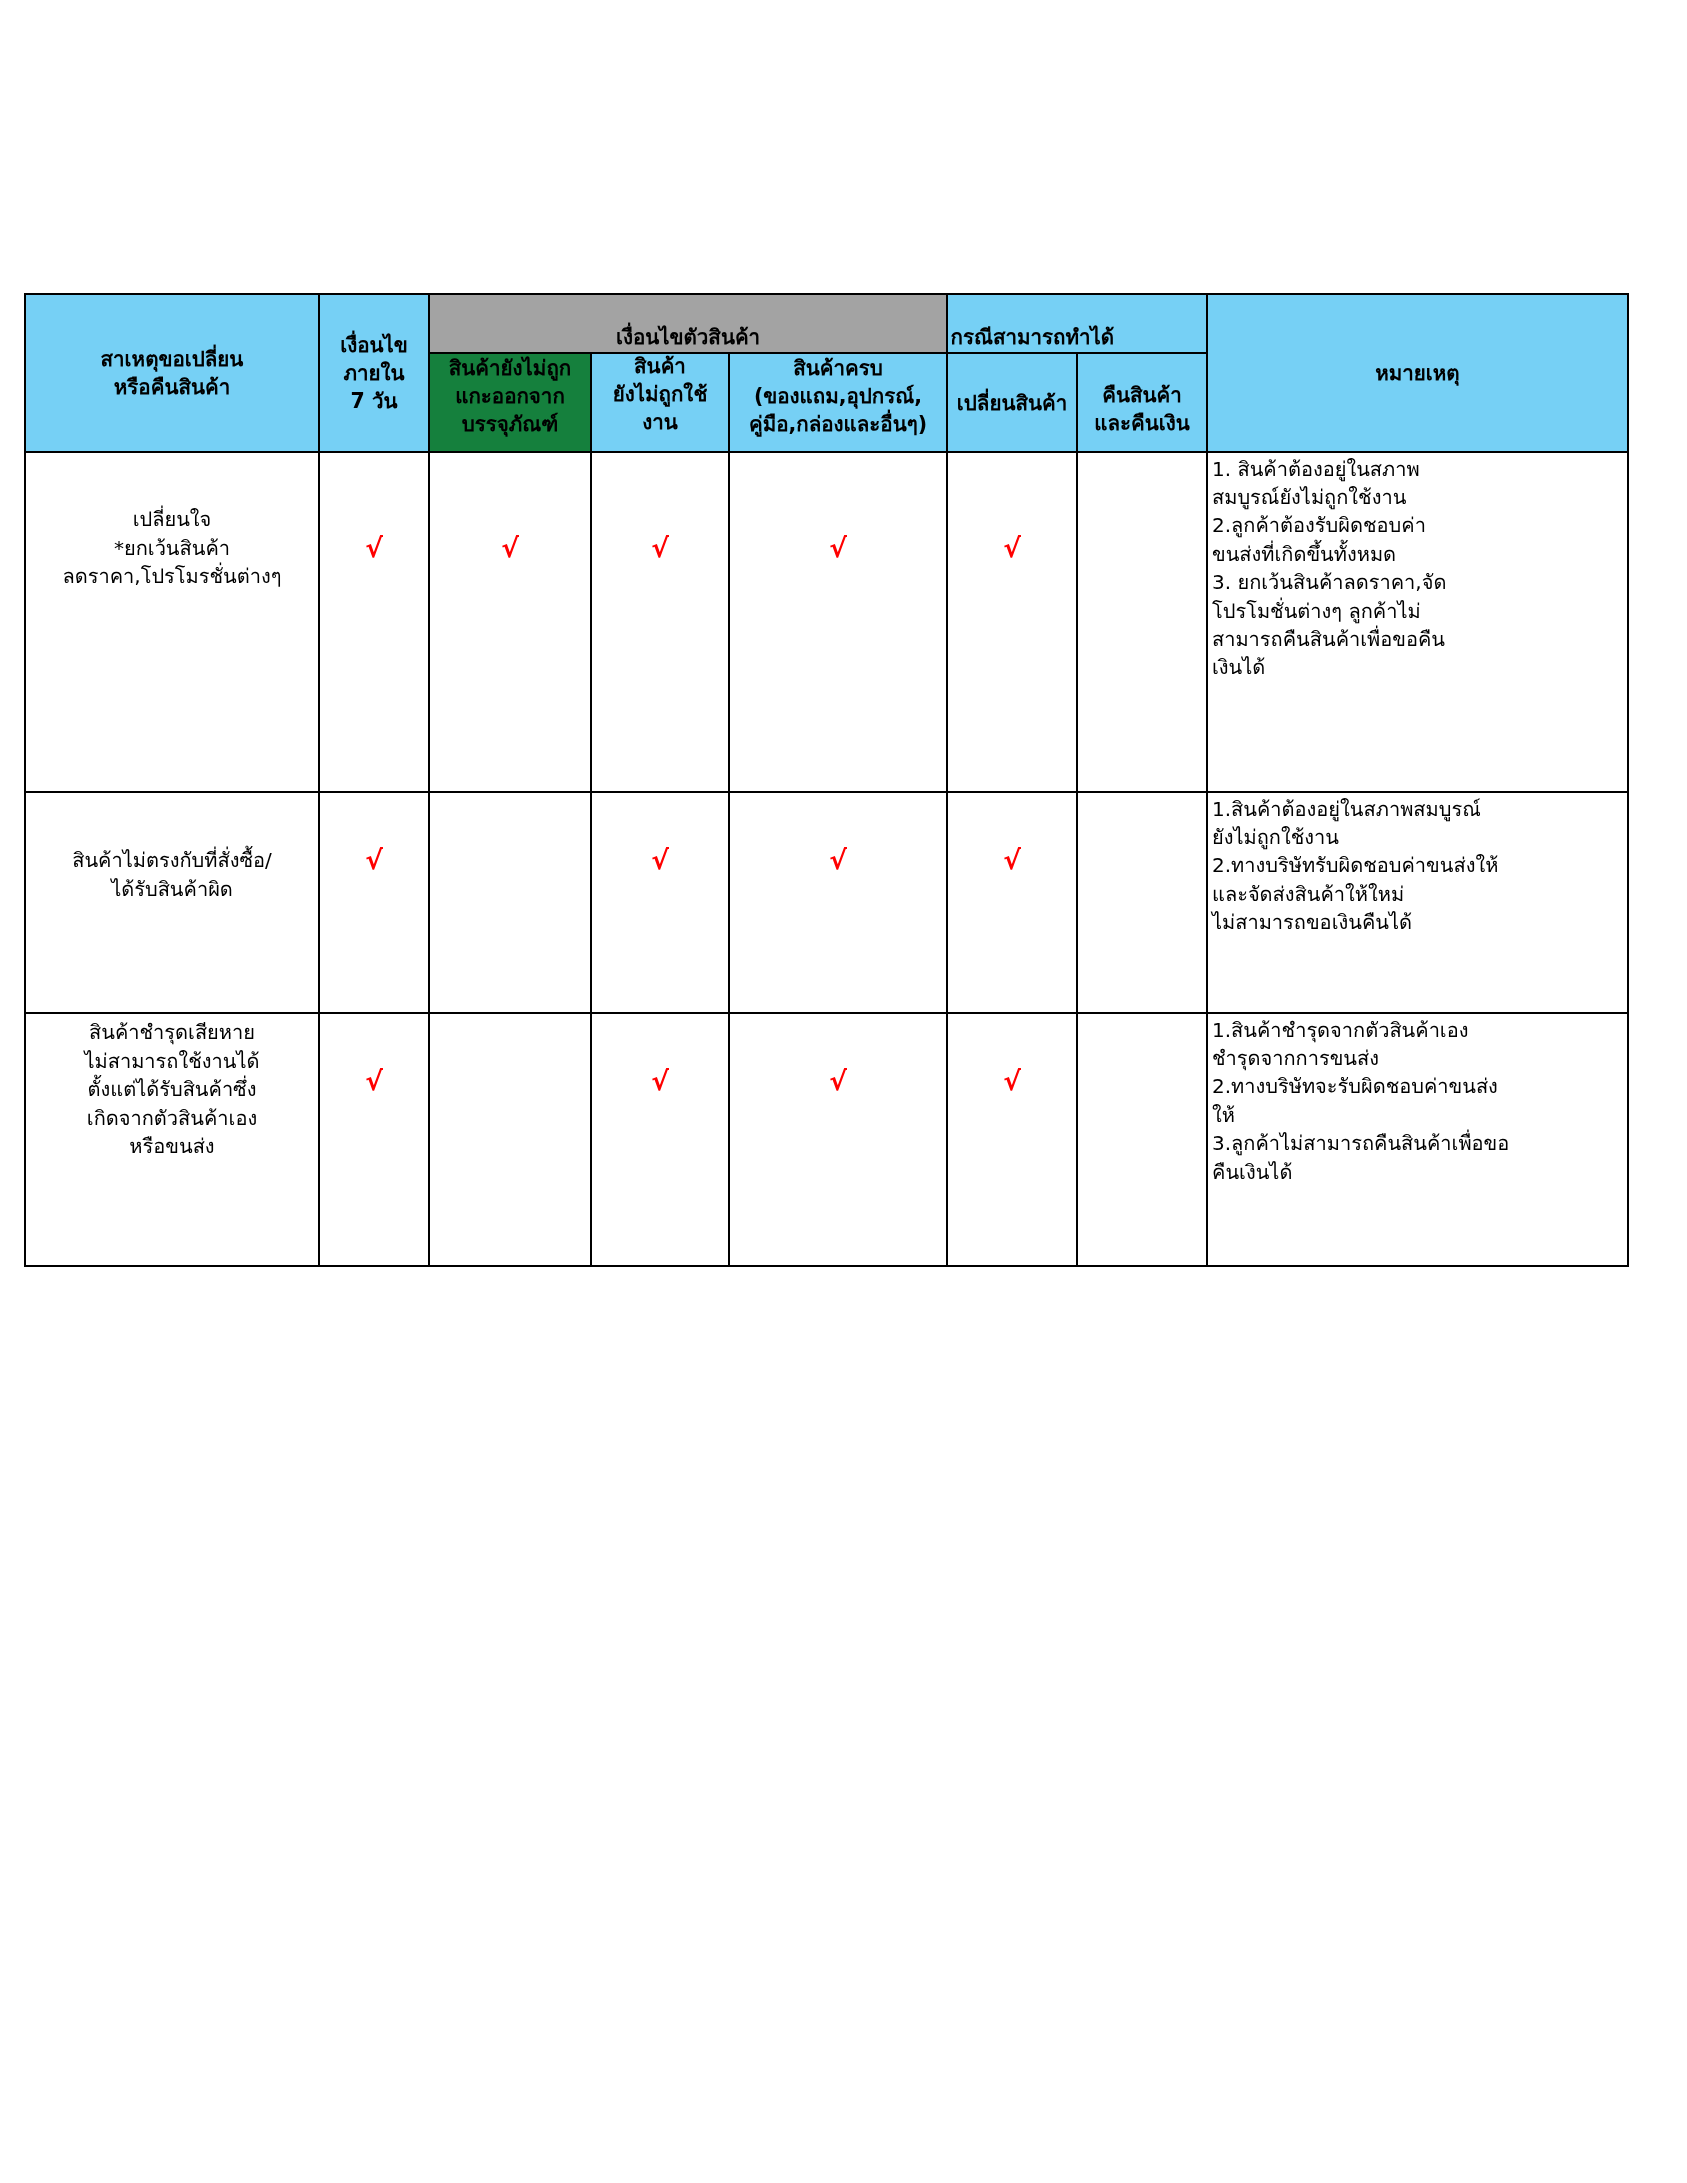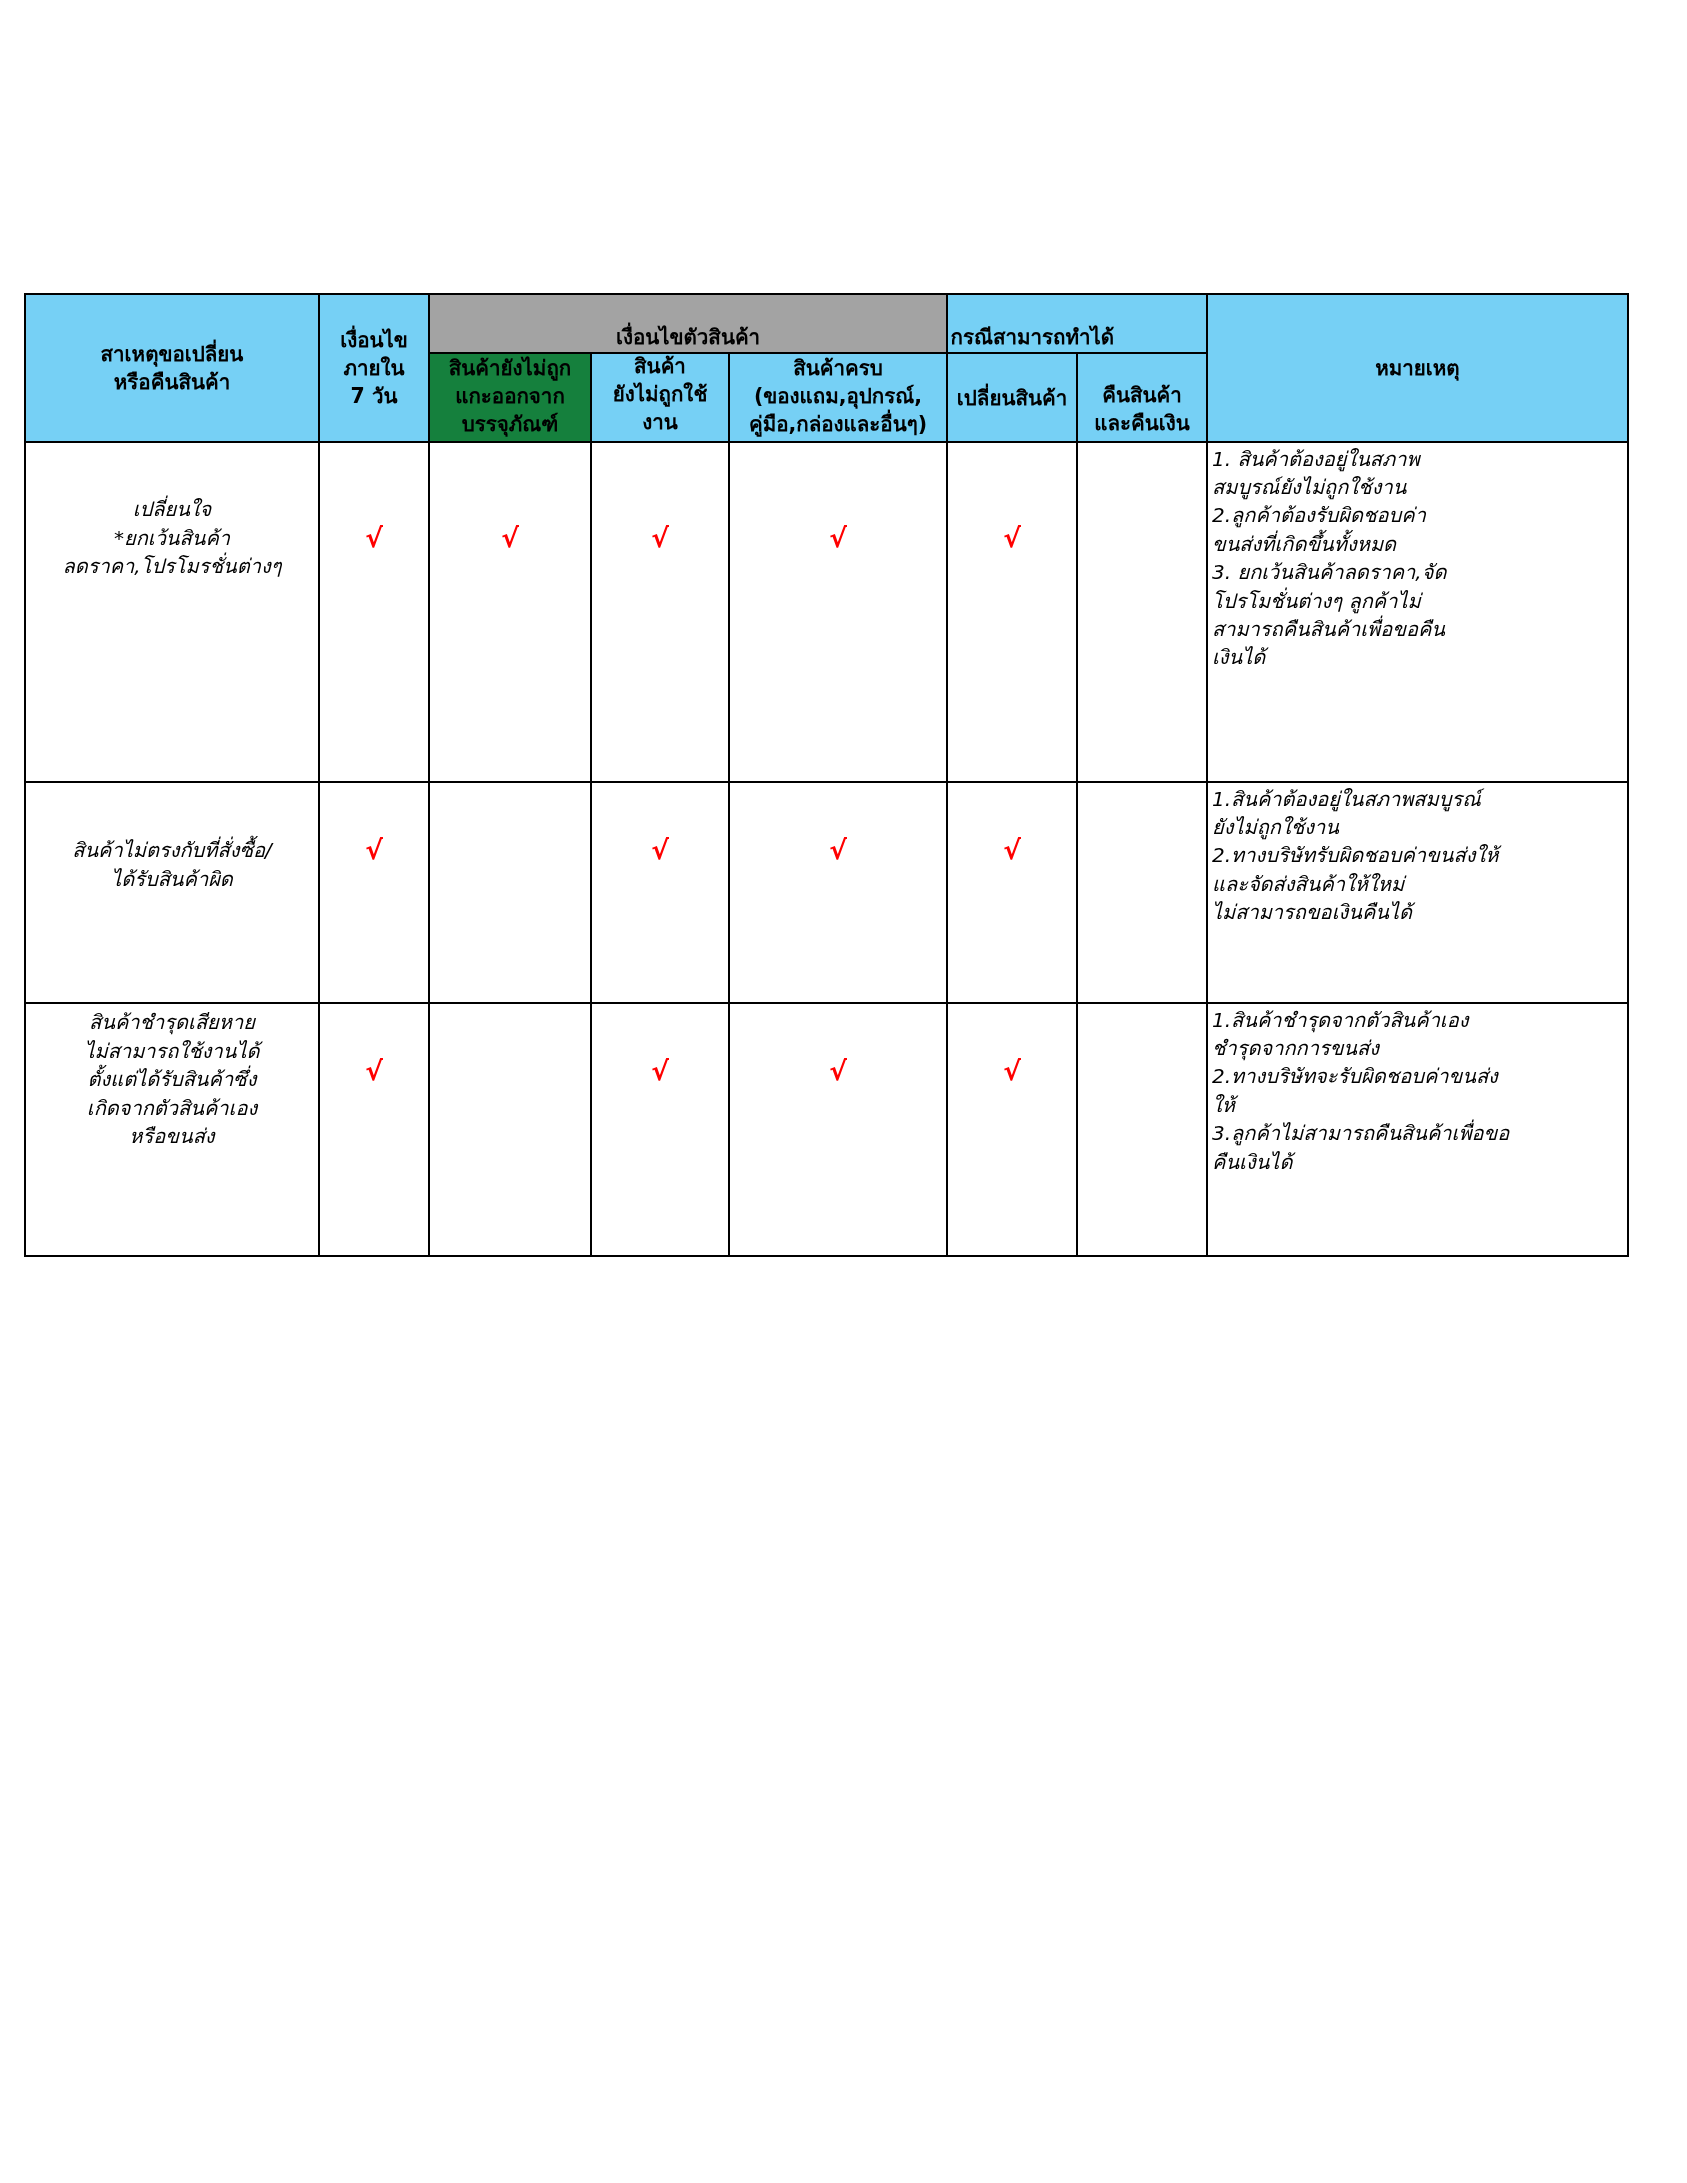--- a/index.html
+++ b/index.html
@@ -21,23 +21,23 @@
   table.policy col.c-notes { width: 421px; }
   th, td { border: 2px solid #000; padding: 0; }
   th {
     background: #76D0F5; font-weight: bold; font-size: 20.5px; line-height: 28px;
     text-align: center; vertical-align: middle;
   }
   thead tr.h1 th { height: 56px; }
   thead tr.h1 th.group { vertical-align: bottom; padding-bottom: 1.3px; }
   thead tr.h1 th.group-left { text-align: left; padding-left: 2.6px; }
   thead tr.h2 th { height: 83px; }
-  th.hr-bottom { vertical-align: bottom; padding-bottom: 4px; }
+  th.hr-bottom { vertical-align: bottom; padding-bottom: 14px; }
   th.sub-top { vertical-align: top; }
-  td { font-size: 20px; line-height: 28.4px; background: #fff; font-style: italic; }
+  td { font-size: 20px; line-height: 28.4px; background: #fff; }
   td.reason { text-align: center; vertical-align: top; padding-top: 4px; white-space: pre-line; }
   td.check { text-align: center; vertical-align: top; }
   td.notes { text-align: left; vertical-align: top; padding: 1.3px 4px; white-space: pre-line; }
   .checkmark { color: #FF0000; font-weight: bold; font-size: 26.5px; display: inline-block; }
   tr.r1 td { height: 257px; }
   tr.r2 td { height: 166px; }
   tr.r3 td { height: 198px; }
   tr.r1 td.reason { padding-top: 52px; }
   tr.r2 td.reason { padding-top: 53px; }
   tr.r1 td.check { padding-top: 81px; }

